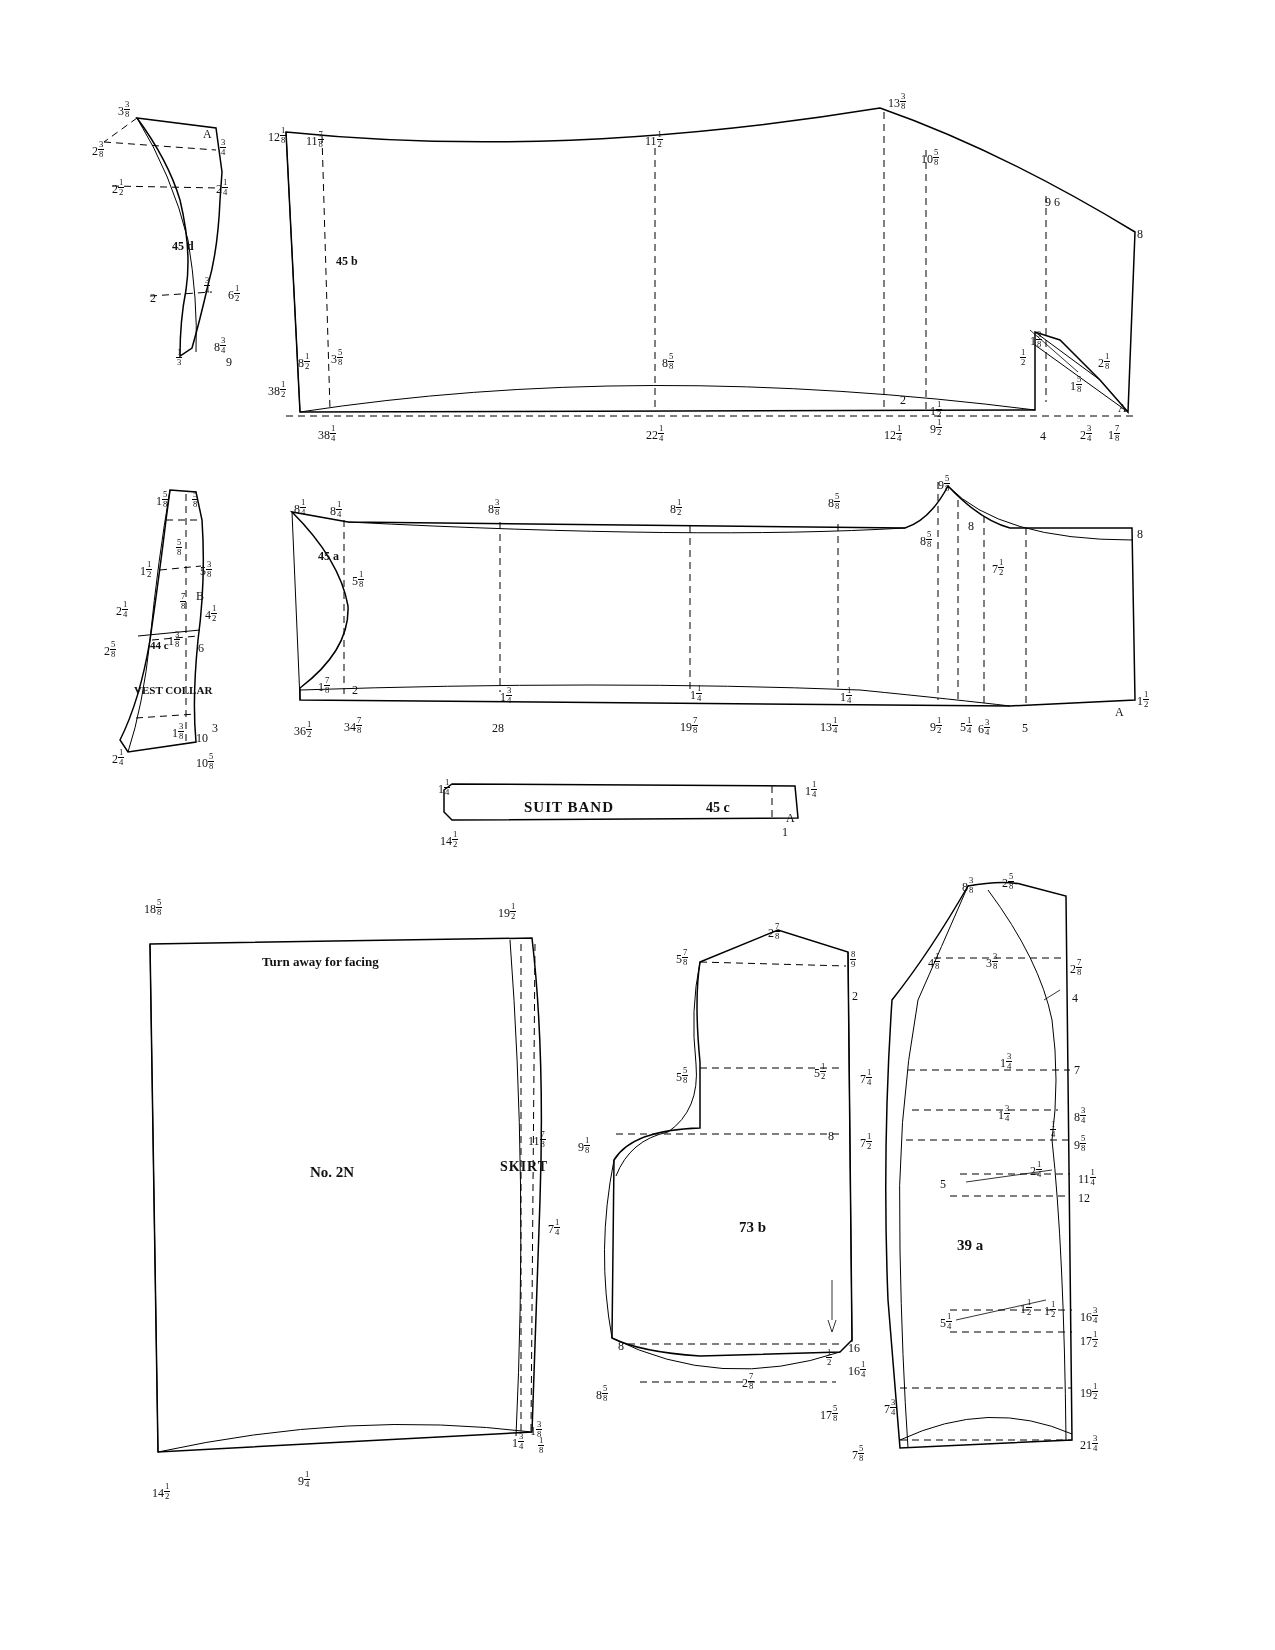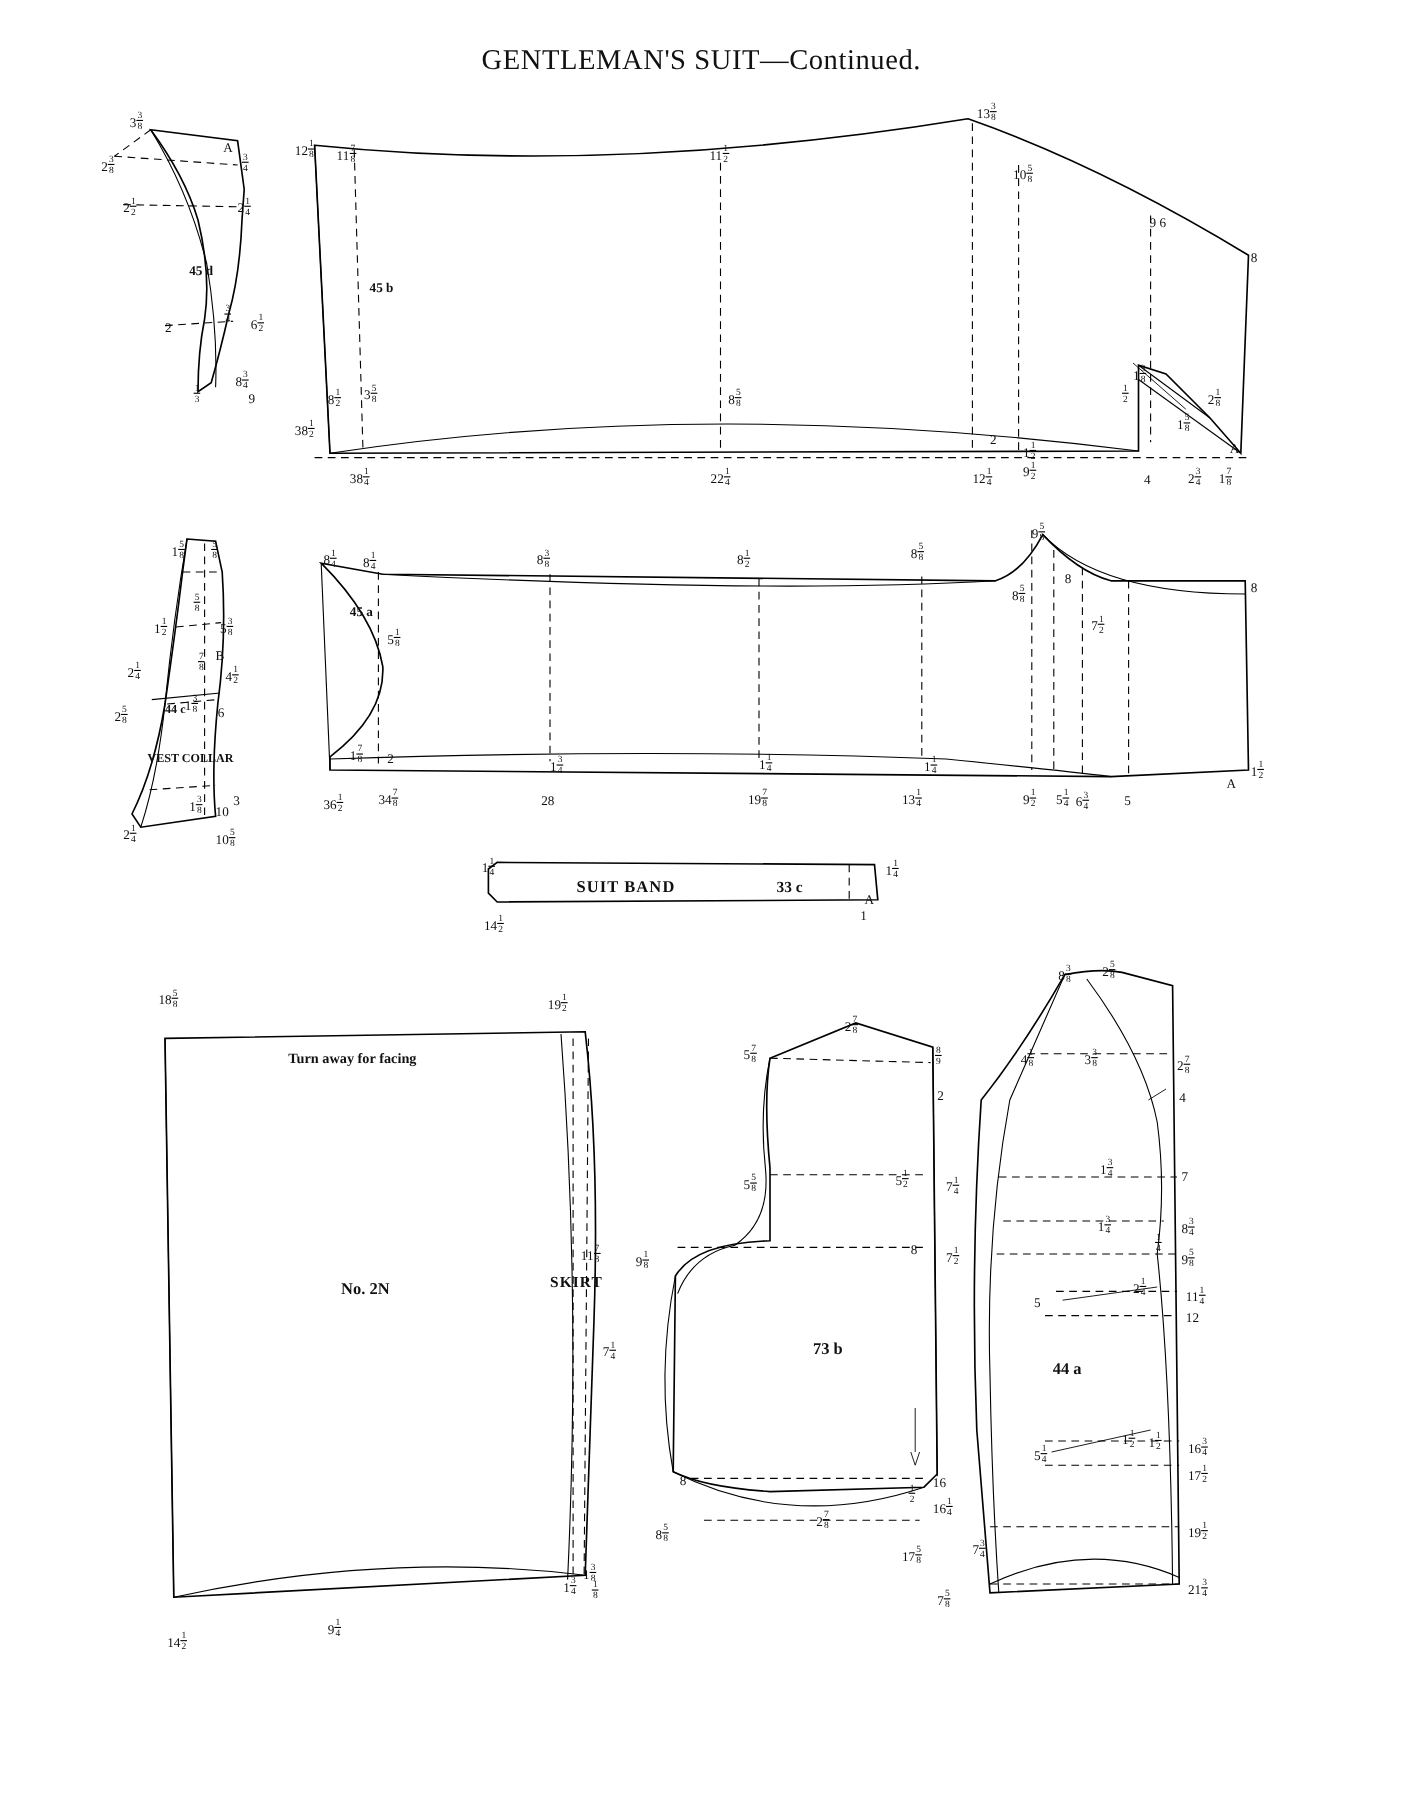--- a/index.html
+++ b/index.html
@@ -17,21 +17,20 @@
   .thin{fill:none;stroke:#000;stroke-width:0.8;}
   .frac{display:inline-block;vertical-align:-0.15em;font-size:.72em;line-height:1;text-align:center;}
   .frac i{display:block;font-style:normal;border-bottom:1px solid #000;padding:0 1px;}
   .frac u{display:block;text-decoration:none;padding:0 1px;}
 </style>
 </head>
 <body>
 
 <div id="sheet">
 
-  <div class="title">GENTLEMAN'S SUIT—Continued.</div>
 
   <svg viewBox="0 0 1275 1650">
 
     <g>
       <path class="pl" d="M137 118 L216 128 L222 172 L220 200 Q218 250 208 285 Q200 320 192 348 L180 356 Q180 320 186 290 Q192 250 180 200 Q168 160 137 118 Z"></path>
       <path class="pt" d="M137 118 Q172 175 188 240 Q198 300 196 352"></path>
       <path class="dash" d="M104 142 L216 150"></path>
       <path class="dash" d="M112 186 L218 188"></path>
       <path class="dash" d="M150 296 L212 292"></path>
       <path class="dash" d="M137 118 L104 142"></path>
@@ -139,30 +138,30 @@
   <div class="lbl b" style="left:318px;top:550px;">
     <span class="rot90c">45 a</span>
   </div>
   <div class="lbl b" style="left:134px;top:685px;font-size:11px;">
     <span class="rot90c">VEST COLLAR</span>
   </div>
   <div class="lbl b" style="left:150px;top:640px;font-size:11px;">
     <span class="rot90c">44 c</span>
   </div>
   <div class="lbl b" style="left:524px;top:800px;font-size:15px;letter-spacing:1px;"><span>SUIT BAND</span></div>
-  <div class="lbl b" style="left:706px;top:801px;font-size:14px;"><span>33 c</span></div>
+  <div class="lbl b" style="left:706px;top:801px;font-size:14px;"><span>45 c</span></div>
   <div class="lbl b" style="left:262px;top:955px;font-size:13px;"><span>Turn away for facing</span></div>
   <div class="lbl b" style="left:310px;top:1165px;font-size:15px;">
     <span class="rot90c">No. 2N</span>
   </div>
   <div class="lbl b" style="left:500px;top:1160px;font-size:14px;letter-spacing:1px;">
     <span class="rot90c">SKIRT</span>
   </div>
   <div class="lbl b" style="left:739px;top:1220px;font-size:15px;"><span>73 b</span></div>
-  <div class="lbl b" style="left:957px;top:1238px;font-size:15px;"><span>44 a</span></div>
+  <div class="lbl b" style="left:957px;top:1238px;font-size:15px;"><span>39 a</span></div>
 
 
 <div class="lbl" style="left: 118px; top: 100px;"><span class="rot90c">3<span class="frac"><u>3</u><i style="border-bottom:none;border-top:1px solid #000">8</i></span></span></div>
     <div class="lbl" style="left: 92px; top: 140px;"><span class="rot90c">2<span class="frac"><u>3</u><i style="border-bottom:none;border-top:1px solid #000">8</i></span></span></div>
     <div class="lbl" style="left: 112px; top: 178px;"><span class="rot90c">2<span class="frac"><u>1</u><i style="border-bottom:none;border-top:1px solid #000">2</i></span></span></div>
     <div class="lbl" style="left: 150px; top: 292px;"><span class="rot90c">2</span></div>
     <div class="lbl" style="left: 176px; top: 348px;"><span class="rot90c"><span class="frac"><u>1</u><i style="border-bottom:none;border-top:1px solid #000">3</i></span></span></div>
     <div class="lbl" style="left: 220px; top: 138px;"><span class="rot90c"><span class="frac"><u>3</u><i style="border-bottom:none;border-top:1px solid #000">4</i></span></span></div>
     <div class="lbl" style="left: 216px; top: 178px;"><span class="rot90c">2<span class="frac"><u>1</u><i style="border-bottom:none;border-top:1px solid #000">4</i></span></span></div>
     <div class="lbl" style="left: 204px; top: 276px;"><span class="rot90c"><span class="frac"><u>3</u><i style="border-bottom:none;border-top:1px solid #000">4</i></span></span></div>

